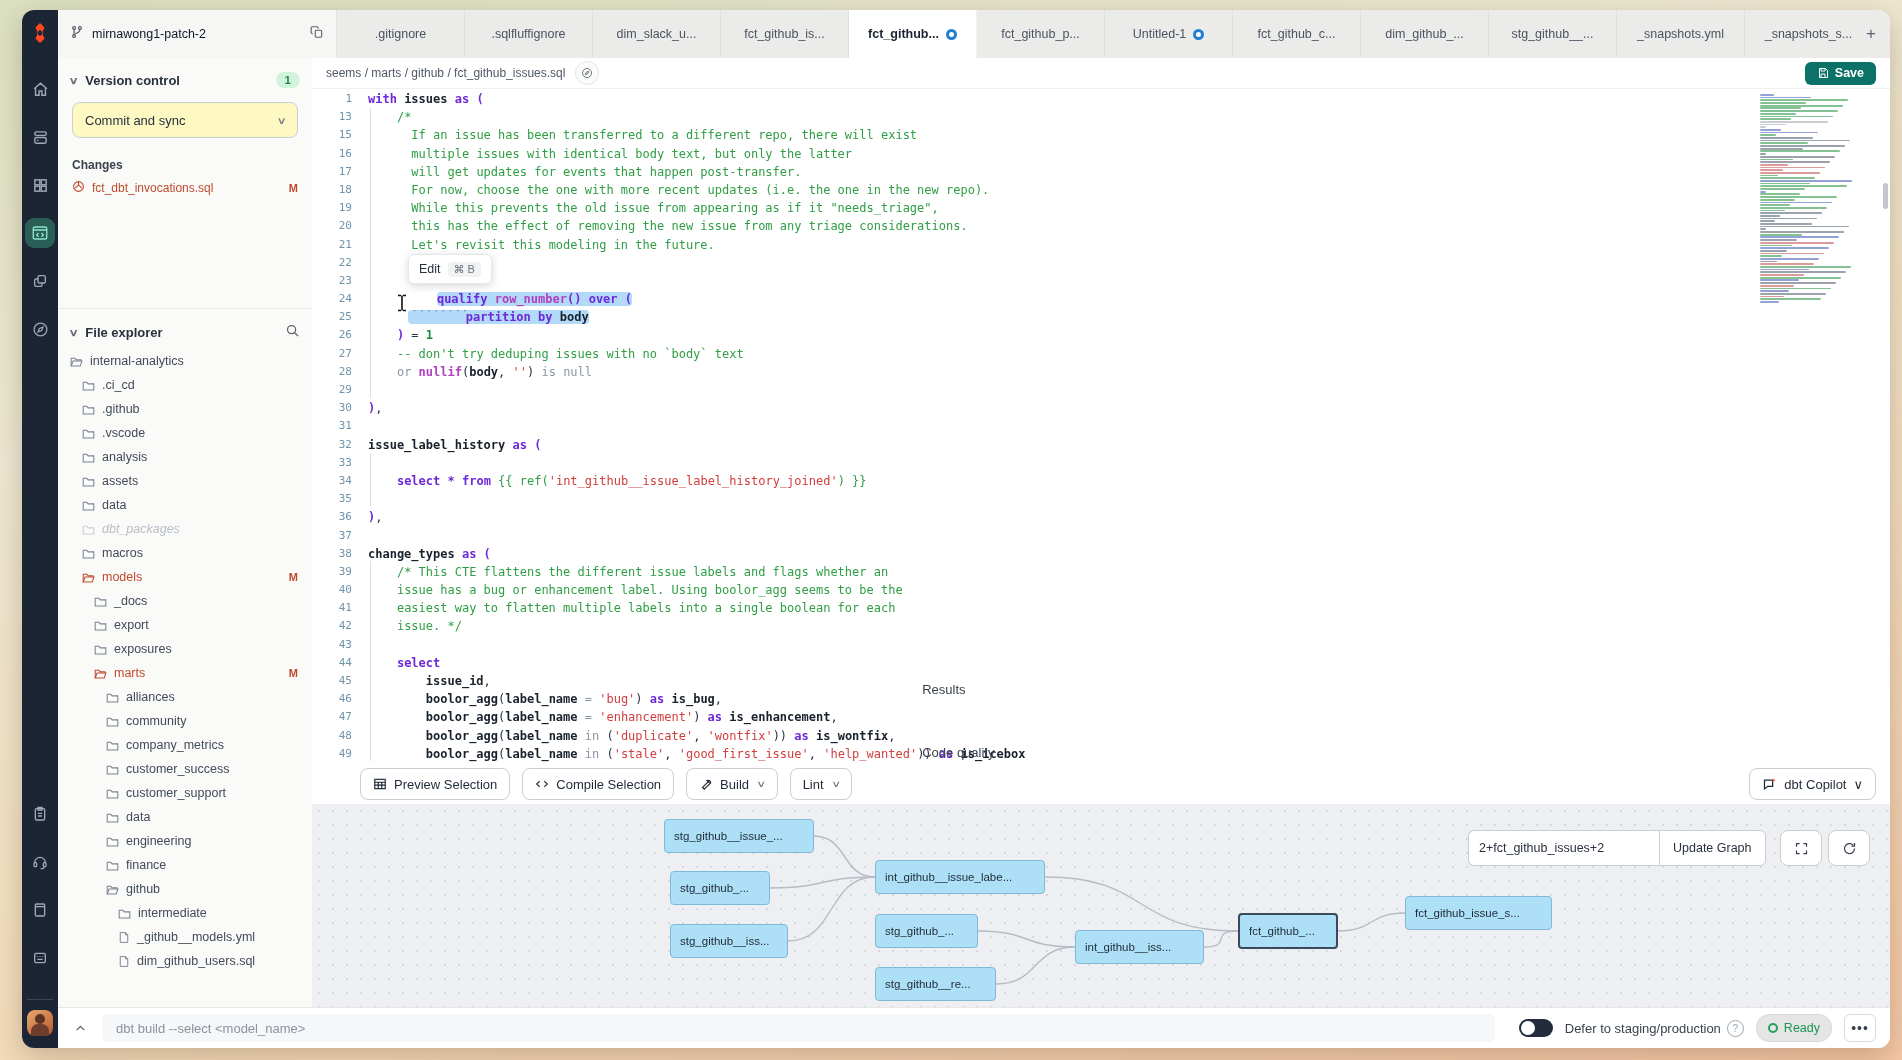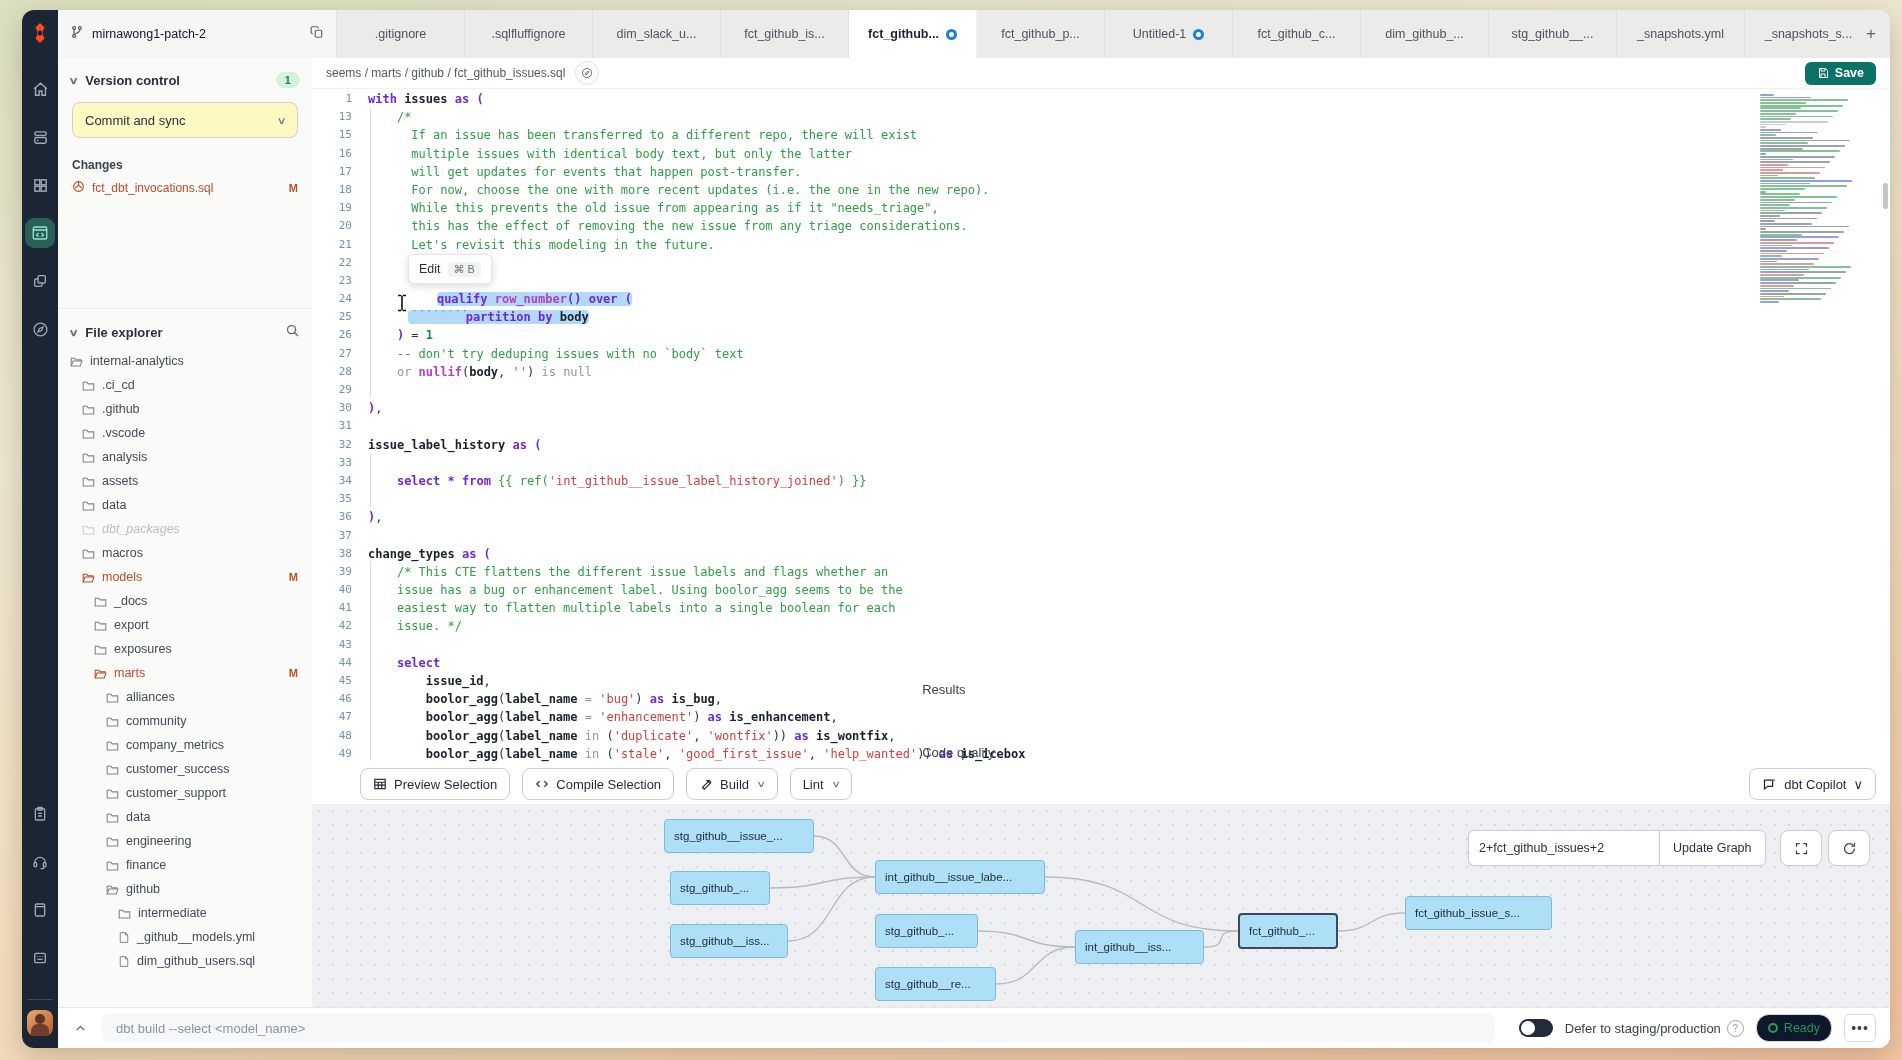--- a/index.html
+++ b/index.html
@@ -91,21 +91,21 @@
   .gicon{position:absolute;width:42px;height:36px;border:1px solid #c8cdd4;border-radius:8px;background:#fff;display:flex;align-items:center;justify-content:center;color:#39424e;cursor:pointer;box-sizing:border-box;}
   
   .statusbar{position:absolute;left:36px;right:0;bottom:0;height:40px;background:#fff;border-top:1px solid #e7e7e5;display:flex;align-items:center;}
   .sb-caret{width:44px;display:flex;align-items:center;justify-content:center;color:#5b6470;font-size:13px;cursor:pointer;}
   .cmd{flex:1;height:28px;background:#f6f7f8;border-radius:6px;display:flex;align-items:center;padding:0 14px;font-size:13px;color:#8994a0;margin-right:24px;}
   .right-cluster{display:flex;align-items:center;gap:12px;padding-right:14px;}
   .toggle{width:34px;height:18px;border-radius:10px;background:#222c3d;position:relative;cursor:pointer;}
   .toggle:after{content:"";position:absolute;left:2px;top:2px;width:14px;height:14px;border-radius:50%;background:#fff;}
   .defer{font-size:13px;color:#39424e;display:flex;align-items:center;gap:6px;}
   .qmark{width:15px;height:15px;border:1px solid #9aa4af;border-radius:50%;color:#9aa4af;font-size:10px;display:flex;align-items:center;justify-content:center;}
-  .ready{height:26px;border:1px solid #d6dade;border-radius:13px;background:#0f172a;display:flex;align-items:center;gap:6px;padding:0 11px;font-size:12.5px;color:#1d9455;cursor:pointer;}
+  .ready{height:26px;border:1px solid #d6dade;border-radius:13px;background:#e5e5e5;display:flex;align-items:center;gap:6px;padding:0 11px;font-size:12.5px;color:#1d9455;cursor:pointer;}
   .ready .ring{width:10px;height:10px;border:2px solid #23a15d;border-radius:50%;box-sizing:border-box;}
   .dots-btn{width:30px;height:26px;border:1px solid #d6dade;border-radius:6px;display:flex;align-items:center;justify-content:center;color:#39424e;font-size:14px;letter-spacing:1px;cursor:pointer;}
 </style>
 </head>
 <body>
 
 <div class="stage">
   <div class="win">
 
     <div class="sidebar">

